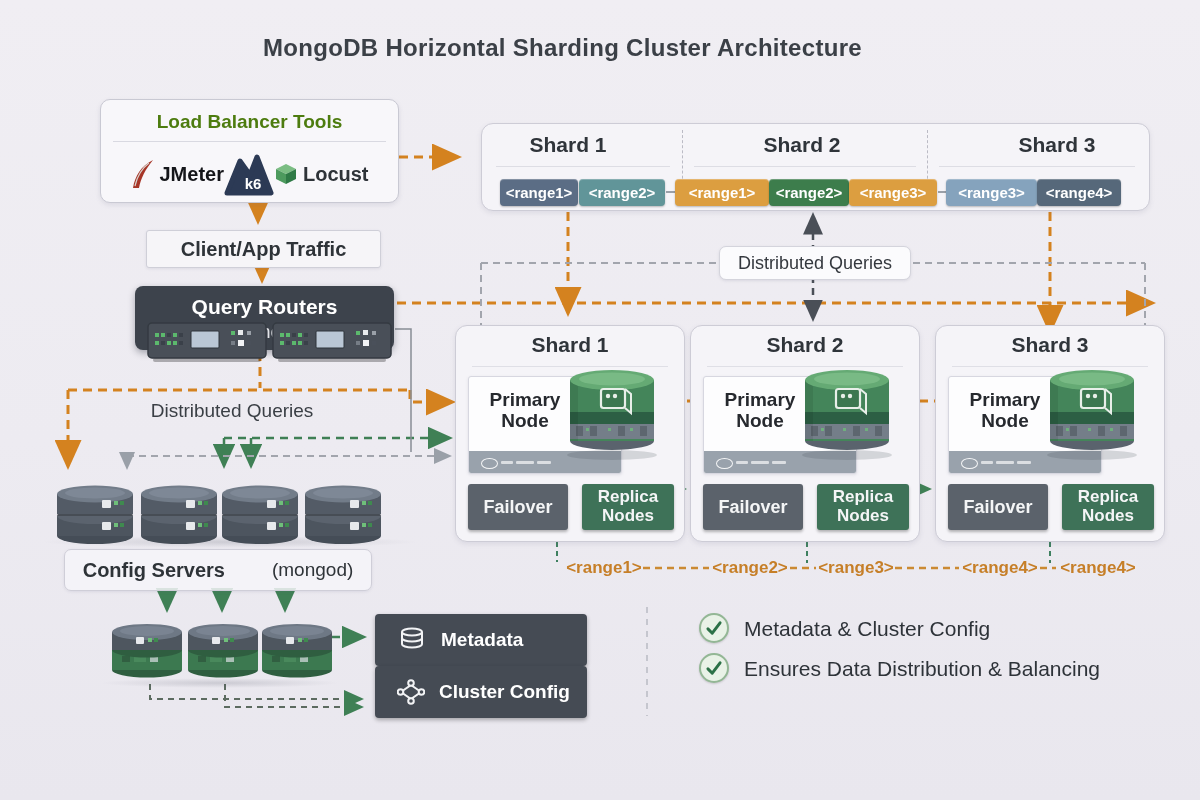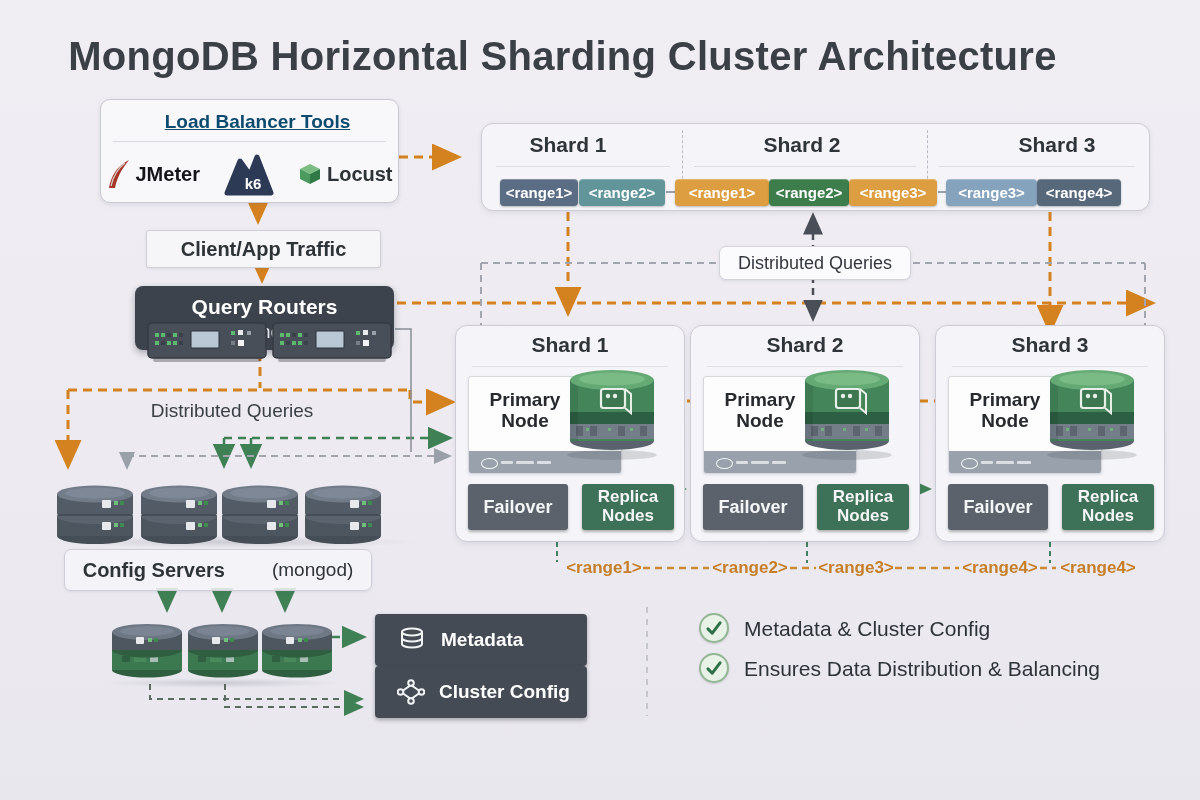--- a/index.html
+++ b/index.html
@@ -6,34 +6,34 @@
   .canvas{
     position:relative;width:1200px;height:800px;overflow:hidden;
     background:linear-gradient(180deg,#f0eef3 0%,#edebf1 55%,#e9e7ee 100%);
     font-family:"Liberation Sans", sans-serif;color:#34393f;
   }
   .abs{position:absolute;}
   svg.overlay{position:absolute;left:0;top:0;z-index:1;pointer-events:none;}
   .lvl{z-index:2;}
   .lvl3{z-index:3;}
 
-  .page-title{left:0;top:34px;width:1125px;text-align:center;font-size:40px;font-weight:700;
+  .page-title{left:0;top:34px;width:1125px;text-align:center;font-size:24px;font-weight:700;
     color:#3b4047;letter-spacing:.3px;}
 
   
   .card{background:#f8f7fa;border:1.5px solid #c9c9d3;border-radius:10px;
     box-shadow:0 2px 5px rgba(100,100,130,.14);}
   .panel{background:#f5f4f8;border:1.5px solid #cdccd6;border-radius:12px;
     box-shadow:0 2px 5px rgba(100,100,130,.13);}
 
   
   .lb-box{left:100px;top:99px;width:297px;height:102px;}
-  .lb-title{top:11px;left:8px;width:100%;text-align:center;font-size:19px;font-weight:700;color:#0c4a6e;text-decoration:underline;}
+  .lb-title{top:11px;left:0;width:100%;text-align:center;font-size:19px;font-weight:700;color:#4d7c0f;}
   .lb-divider{top:41px;left:12px;right:12px;height:0;border-top:1px solid #d9d9e1;}
-  .lb-row{top:48px;left:0;width:100%;height:52px;display:flex;align-items:center;justify-content:center;gap:24px;}
+  .lb-row{top:48px;left:0;width:100%;height:52px;display:flex;align-items:center;justify-content:center;}
   .lb-tool{display:flex;align-items:center;gap:5px;}
   .lb-name{font-size:20px;font-weight:800;color:#15161a;}
   .lb-name.locust{font-weight:600;color:#2e3338;}
 
   
   .client-box{left:146px;top:230px;width:233px;height:36px;background:#f6f5f8;border:1px solid #cfcfd8;
     border-radius:3px;display:flex;align-items:center;justify-content:center;
     font-size:20px;font-weight:700;color:#2e3338;box-shadow:0 1px 3px rgba(100,100,130,.12);}
 
   

